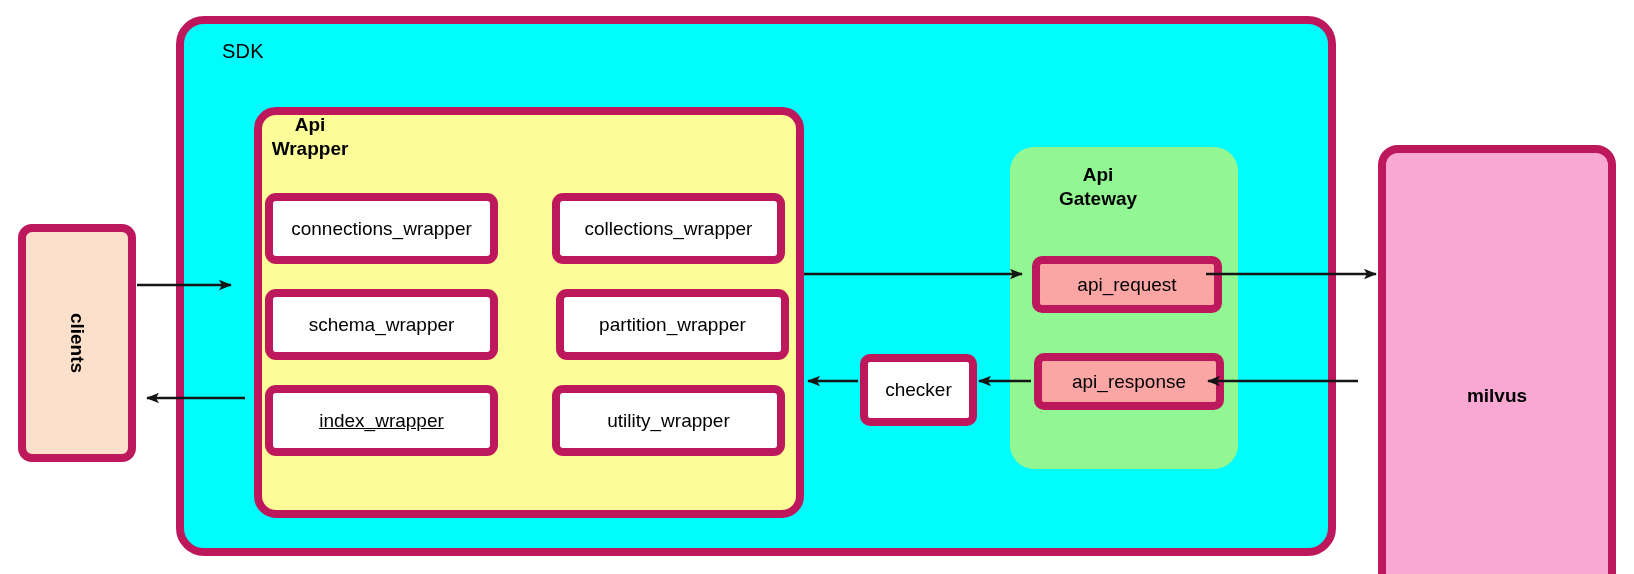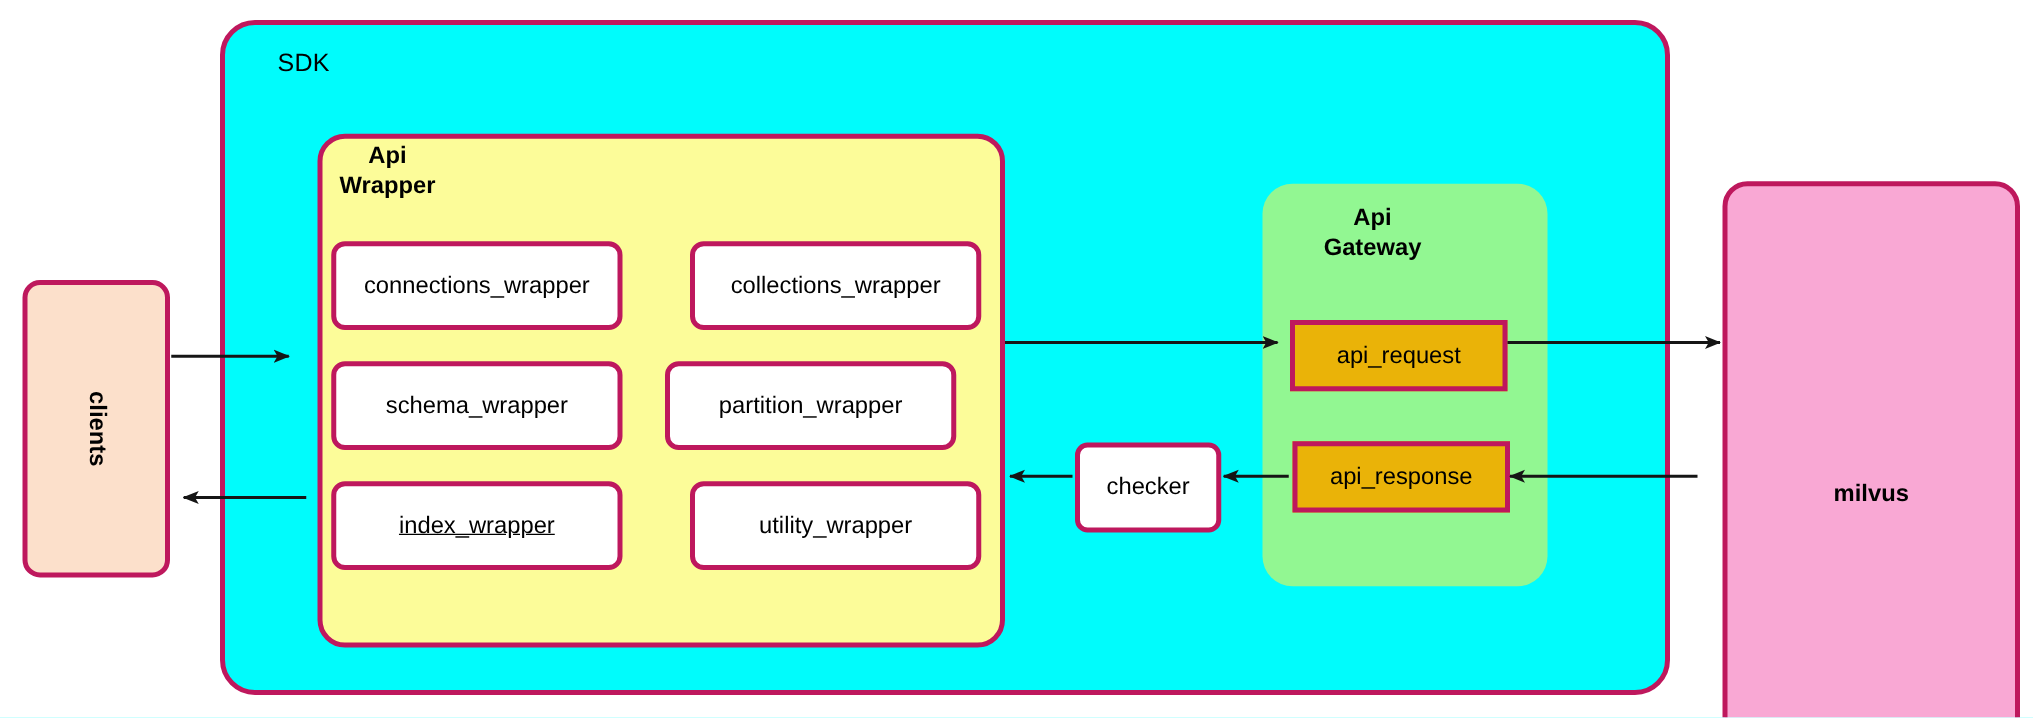--- a/index.html
+++ b/index.html
@@ -23,21 +23,21 @@
   .box {
     position: absolute;
     box-sizing: border-box;
     display: flex;
     align-items: center;
     justify-content: center;
     text-align: center;
   }
 
   .outlined {
-    border: 4px solid #be185d;
+    border: 8px solid #be185d;
   }
 
   
   #sdk-container {
     left: 176px;
     top: 16px;
     width: 1160px;
     height: 540px;
     background: #00fcfc;
     border-radius: 28px;
@@ -79,21 +79,21 @@
     width: 233px;
     height: 71px;
     background: #ffffff;
     border-radius: 11px;
     font-size: 19px;
     color: #000000;
   }
   #wb-connections { left: 265px; top: 193px; }
   #wb-collections { left: 552px; top: 193px; }
   #wb-schema      { left: 265px; top: 289px; }
-  #wb-partition   { left: 532px; top: 289px; }
+  #wb-partition   { left: 556px; top: 289px; }
   #wb-index       { left: 265px; top: 385px; text-decoration: underline; }
   #wb-utility     { left: 552px; top: 385px; }
 
   
   #api-gateway-container {
     left: 1010px;
     top: 147px;
     width: 228px;
     height: 322px;
     background: #92f792;
@@ -104,24 +104,24 @@
     left: 1022px;
     top: 163px;
     width: 152px;
     font-size: 19px;
     font-weight: bold;
     line-height: 1.25;
     color: #000000;
     text-align: center;
   }
   .gateway-box {
-    width: 174px;
+    width: 190px;
     height: 57px;
-    background: #eab308;
-    border-radius: 0;
+    background: #fca5a5;
+    border-radius: 10px;
     font-size: 19px;
     color: #000000;
   }
   #gb-request  { left: 1032px; top: 256px; }
   #gb-response { left: 1018px; top: 353px; margin-left: 16px; }
 
   
   #checker-box {
     left: 860px;
     top: 354px;

